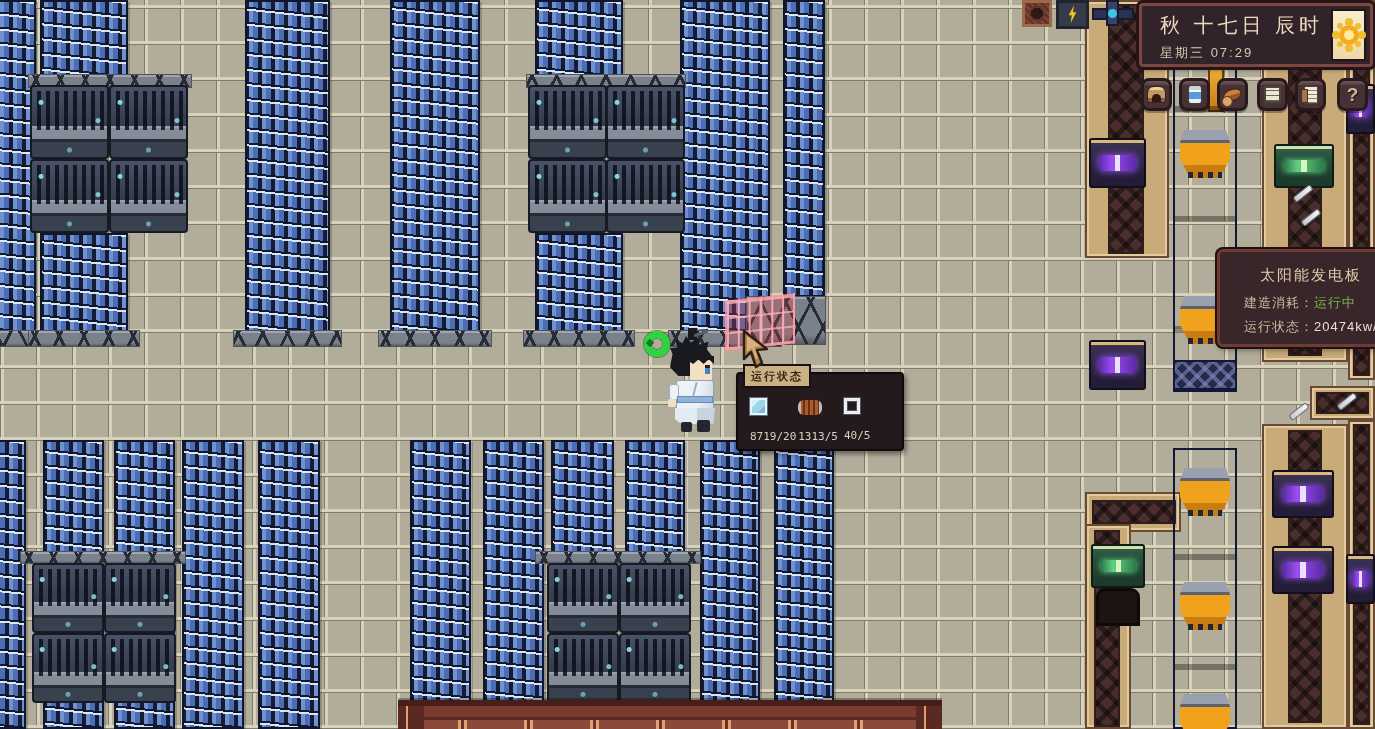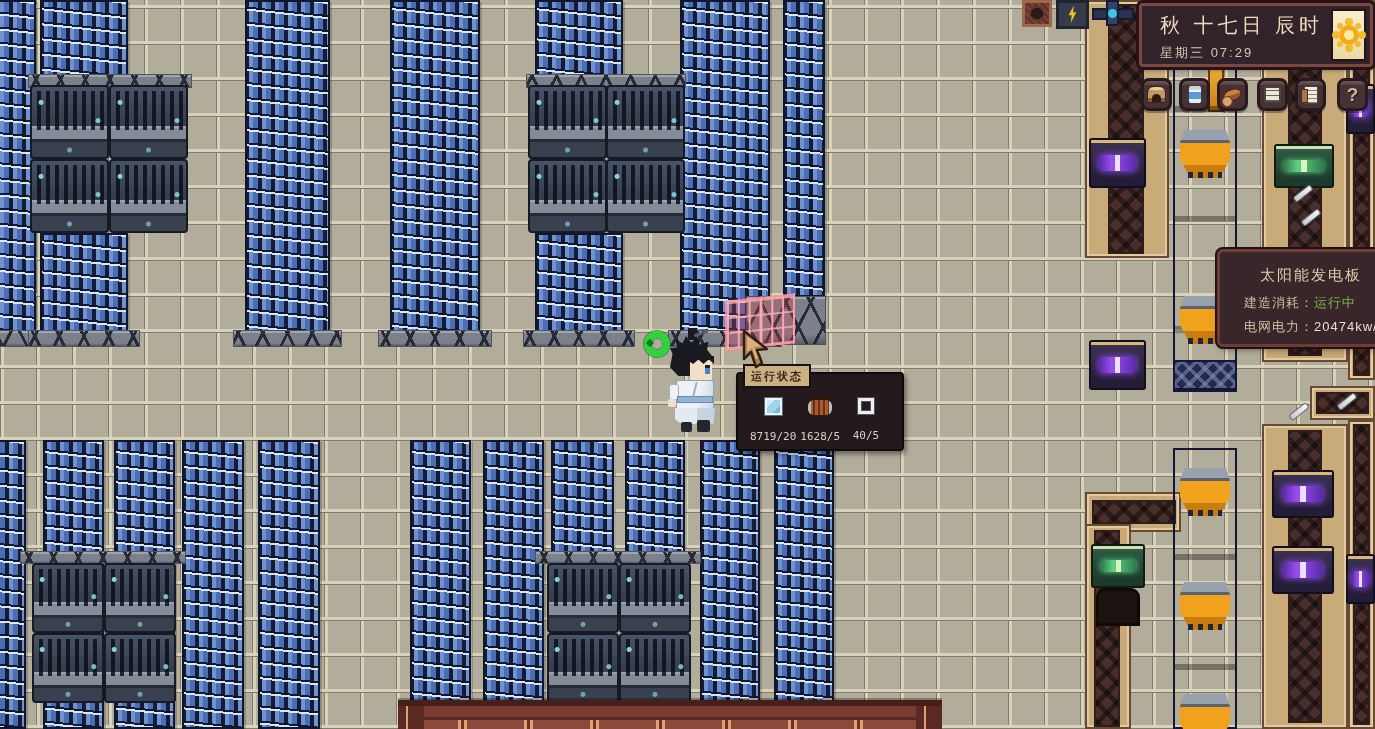--- a/index.html
+++ b/index.html
@@ -159,21 +159,21 @@
   .tt-row{font-size:13px;letter-spacing:1px;margin-top:6px;white-space:nowrap;}
   .tt-green{color:#76b94e;}
   .tt-white{color:#e8e0d0;}
 
   
   .buildpanel{background:#241a1e;border:2px solid #0f0a0c;border-radius:4px;
     box-shadow:2px 3px 5px rgba(0,0,0,.45);z-index:10;}
   .buildtag{position:absolute;top:-10px;left:5px;background:#c9b183;color:#3a2414;font-size:11px;
     font-weight:bold;letter-spacing:2px;padding:3px 6px 2px;border:2px solid #191013;white-space:nowrap;}
   .bitems{display:flex;justify-content:space-between;padding:24px 14px 0 12px;}
-  .bitem{text-align:center;min-width:44px;}
+  .bitem{min-width:44px;}
   .bicon{display:inline-block;position:relative;height:20px;}
   .icon-glass{width:17px;height:17px;background:linear-gradient(135deg,#d4eef8 0 30%,#9fd4ea 30% 70%,#7fb8d4 70%);
     border:2px solid #e8f6fc;box-shadow:0 0 0 1px #55707c;}
   .icon-coil{width:24px;height:15px;margin-top:2px;
     background:linear-gradient(90deg,#b8bcc4 0 3px, rgba(0,0,0,0) 3px calc(100% - 3px), #b8bcc4 calc(100% - 3px)),
       repeating-linear-gradient(90deg,#6a3014 0 2px,#a85c2e 2px 5px);
     border-radius:6px;box-shadow:0 0 0 1px #33180a;}
   .icon-frame{width:16px;height:16px;border:3px solid #eceef2;box-shadow:0 0 0 1px #50545c, inset 0 0 0 1px #50545c;}
   .bcount{font-family:"DejaVu Sans Mono","Liberation Mono",monospace;font-size:11px;color:#d9d2c2;
     margin-top:11px;letter-spacing:0;white-space:nowrap;}
@@ -349,34 +349,34 @@
       <div class="ic ic-help">?</div>
       </div>
   </div>
 
   <div class="abs tooltip" style="left:1217px;top:249px;width:172px;height:98px">
     <div class="tt-title">太阳能发电板</div>
     <div class="tt-row">
       <span>建造消耗：</span><span class="tt-green">运行中</span>
     </div>
     <div class="tt-row">
-      <span>电网电力：</span><span class="tt-white">20474kw/s</span>
+      <span>运行状态：</span><span class="tt-white">20474kw/s</span>
     </div>
   </div>
 
   <div class="abs buildpanel" style="left:736px;top:372px;width:168px;height:79px">
     <div class="buildtag">运行状态</div>
     <div class="bitems">
       <div class="bitem">
         <span class="bicon"><span class="abs icon-glass" style="position:relative;display:inline-block"></span></span>
         <div class="bcount">8719/20</div>
       </div>
       <div class="bitem">
         <span class="bicon"><span class="abs icon-coil" style="position:relative;display:inline-block"></span></span>
-        <div class="bcount">1628/5</div>
+        <div class="bcount">1313/5</div>
       </div>
       <div class="bitem">
         <span class="bicon"><span class="abs icon-frame" style="position:relative;display:inline-block"></span></span>
         <div class="bcount">40/5</div>
       </div>
     </div>
   </div>
 
   <svg class="abs cursor" style="left:741px;top:330px" width="30" height="40" viewBox="0 0 30 40">
     <polygon points="3,1 3,29 10,22 15,37 21,33 16,20 26,19" fill="#b5874f" stroke="#2e1f14" stroke-width="2.5" stroke-linejoin="round"></polygon>

